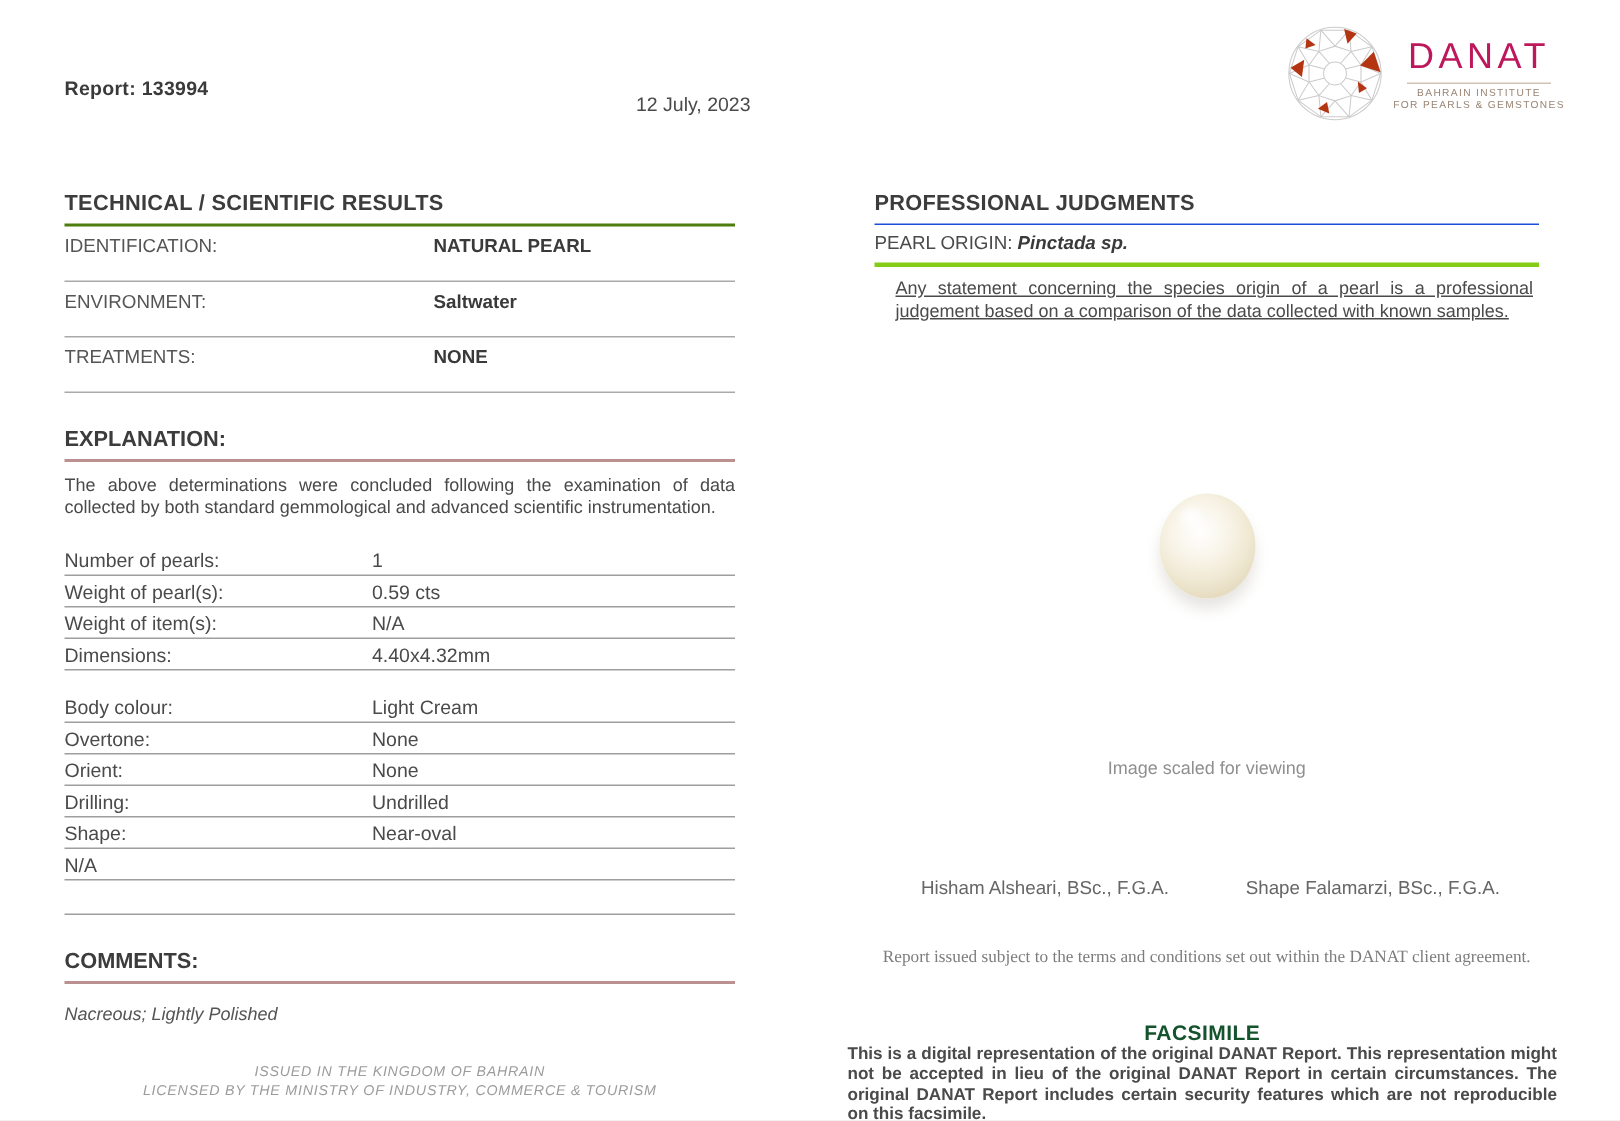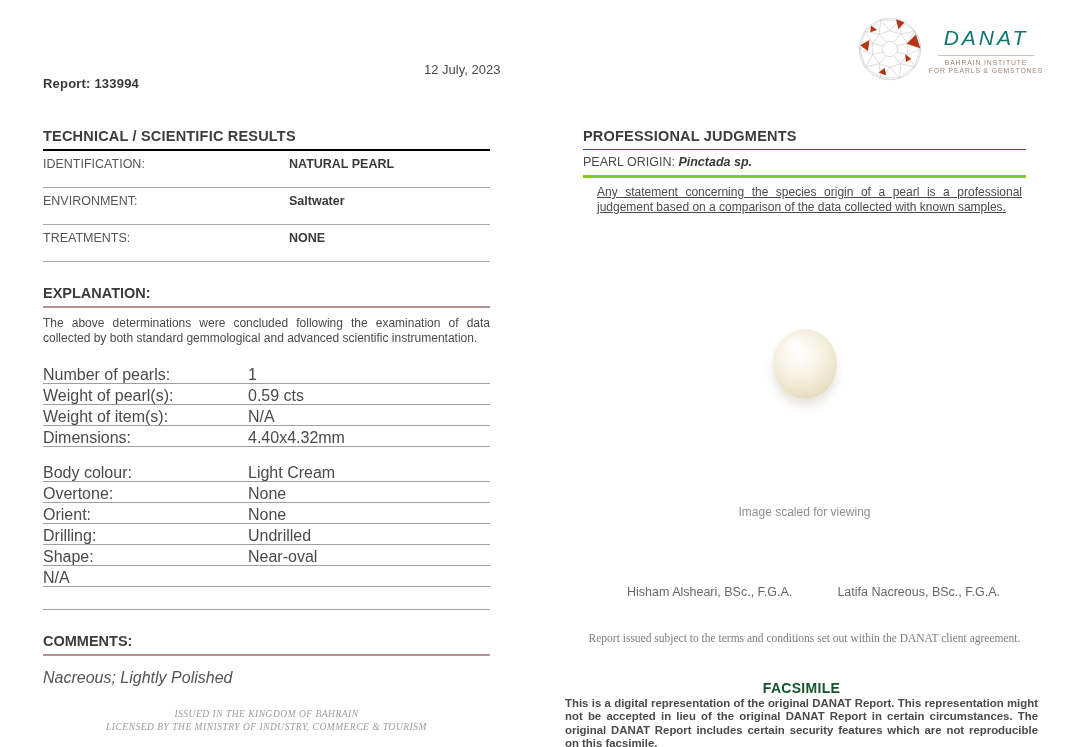--- a/index.html
+++ b/index.html
@@ -3,65 +3,65 @@
 <meta charset="utf-8">
 <title>DANAT Report</title>
 <style>
   html,body{margin:0;padding:0;background:#e8e8e8;}
   .page{
     position:relative;width:1080px;height:747px;background:#ffffff;
     font-family:"Liberation Sans",sans-serif;color:#3f3f3f;overflow:hidden;
     margin:0 auto;
   }
   
-  .report-no{position:absolute;left:43px;top:76px;font-size:13px;font-weight:bold;color:#3a3a3a;letter-spacing:.2px;}
+  .report-no{position:absolute;left:43px;top:51px;font-size:13px;font-weight:bold;color:#3a3a3a;letter-spacing:.2px;}
   .report-date{position:absolute;left:424px;top:62px;font-size:13px;color:#4a4a4a;}
   .logo{position:absolute;right:44px;top:10px;display:flex;align-items:center;gap:8px;}
   .logo-emblem{width:76px;height:78px;}
   .wordmark{display:flex;flex-direction:column;align-items:center;width:100px;}
-  .wordmark .name{font-size:21px;color:#0f766e;letter-spacing:3px;line-height:30px;font-style:italic;}
+  .wordmark .name{font-size:24px;color:#be185d;letter-spacing:3px;line-height:30px;}
   .wordmark .rule{width:96px;height:1px;background:#cfc4b6;margin:2px 0 3px;}
   .wordmark .sub{font-size:6.8px;color:#9a8574;letter-spacing:.9px;line-height:8.5px;text-align:center;white-space:nowrap;}
   
   .col-left{position:absolute;left:43px;top:128px;width:447px;}
   .col-right{position:absolute;left:583px;top:128px;width:443px;}
   .section-title{font-size:14.5px;font-weight:bold;color:#3c3c3c;letter-spacing:.2px;
-    padding-bottom:5px;border-bottom:2px solid #000000;}
+    padding-bottom:5px;border-bottom:2px solid #4d7c0f;}
   .col-right .section-title{border-bottom:1px solid #1d4ed8;}
   
   .trow{height:30px;padding-top:6px;border-bottom:1px solid #a9a9a9;font-size:12.5px;display:flex;gap:12px;}
   .trow .tlabel{width:205px;color:#555;}
   .trow .tvalue{font-weight:bold;color:#3a3a3a;margin-left:29px;}
   
   .sub-heading{margin-top:23px;font-size:14.5px;font-weight:bold;color:#3c3c3c;
     padding-bottom:5px;border-bottom:2px solid #bb9090;}
   .expl-body{margin-top:8px;font-size:12px;line-height:15px;text-align:justify;color:#4a4a4a;}
   
   .dtable{margin-top:17px;}
   .dtable.second{margin-top:14px;}
-  .drow{height:17px;padding-top:3px;border-bottom:1px solid #9e9e9e;font-size:16px;display:flex;color:#4a4a4a;}
+  .drow{height:17px;padding-top:3px;border-bottom:1px solid #9e9e9e;font-size:13px;display:flex;color:#4a4a4a;}
   .drow .dlabel{width:205px;}
   .divider{margin-top:22px;height:1px;background:#9e9e9e;}
-  .comments-body{margin-top:13px;font-size:16px;font-style:italic;color:#555;}
+  .comments-body{margin-top:13px;font-size:12px;font-style:italic;color:#555;}
   .left-footer{position:absolute;left:43px;top:708px;width:447px;text-align:center;
-    font-size:9.5px;font-style:italic;color:#9c9c9c;letter-spacing:.5px;line-height:13px;font-family:Liberation Serif, serif;}
+    font-size:9.5px;font-style:italic;color:#9c9c9c;letter-spacing:.5px;line-height:13px;}
   
   .origin-row{padding:5px 0 6px;border-bottom:3px solid #84cc16;font-size:12.5px;color:#4a4a4a;}
   .origin-row .origin-value{font-weight:bold;font-style:italic;color:#3a3a3a;}
   .judg-note{margin:7px 4px 0 14px;font-size:12px;line-height:14.5px;text-align:justify;color:#4a4a4a;text-decoration:underline;}
   .pearl{position:absolute;left:773px;top:329px;width:64px;height:70px;border-radius:50%;
     background:radial-gradient(circle at 42% 36%, #ffffff 0%, #f9f5ea 30%, #efe8d2 58%, #e3d9bd 80%, #d7ccae 100%);
     box-shadow:0 7px 9px rgba(120,110,90,.18);}
   .pearl::after{content:"";position:absolute;left:16%;top:10%;width:34%;height:26%;border-radius:50%;
     background:radial-gradient(circle, rgba(255,255,255,.95) 0%, rgba(255,255,255,0) 70%);}
   .img-caption{position:absolute;left:583px;top:505px;width:443px;text-align:center;
     font-size:12px;color:#8f8f8f;}
   .signatures{position:absolute;left:583px;top:585px;width:443px;display:flex;
     justify-content:space-between;padding:0 0 0 0;box-sizing:border-box;font-size:12.5px;color:#666;}
-  .signatures .sig:first-child{margin-left:44px;}
+  .signatures .sig:first-child{margin-left:31px;}
   .signatures .sig:last-child{margin-right:26px;}
   .terms-line{position:absolute;left:583px;top:632px;width:443px;text-align:center;
     font-family:"Liberation Serif",serif;font-size:11.5px;color:#7d7d7d;}
   .facsimile{position:absolute;left:565px;top:680px;width:473px;}
   .facsimile .fac-title{text-align:center;font-size:14px;font-weight:bold;color:#14532d;letter-spacing:.3px;}
   .facsimile .fac-body{margin-top:1px;font-size:11.4px;font-weight:bold;line-height:13.4px;
     text-align:justify;color:#4a4a4a;}
 </style>
 </head>
 <body>
@@ -180,21 +180,21 @@
       <span class="origin-value">Pinctada sp.</span>
     </div>
     <div class="judg-note">Any statement concerning the species origin of a pearl is a professional judgement based on a comparison of the data collected with known samples.</div>
   </div>
 
   <div class="pearl"></div>
   <div class="img-caption">Image scaled for viewing</div>
 
   <div class="signatures">
     <span class="sig">Hisham Alsheari, BSc., F.G.A.</span>
-    <span class="sig">Latifa Nacreous, BSc., F.G.A.</span>
+    <span class="sig">Shape Falamarzi, BSc., F.G.A.</span>
   </div>
 
   <div class="terms-line">Report issued subject to the terms and conditions set out within the DANAT client agreement.</div>
 
   <div class="facsimile">
     <div class="fac-title">FACSIMILE</div>
     <div class="fac-body">This is a digital representation of the original DANAT Report. This representation might not be accepted in lieu of the original DANAT Report in certain circumstances. The original DANAT Report includes certain security features which are not reproducible on this facsimile.</div>
   </div>
 
 </div>

